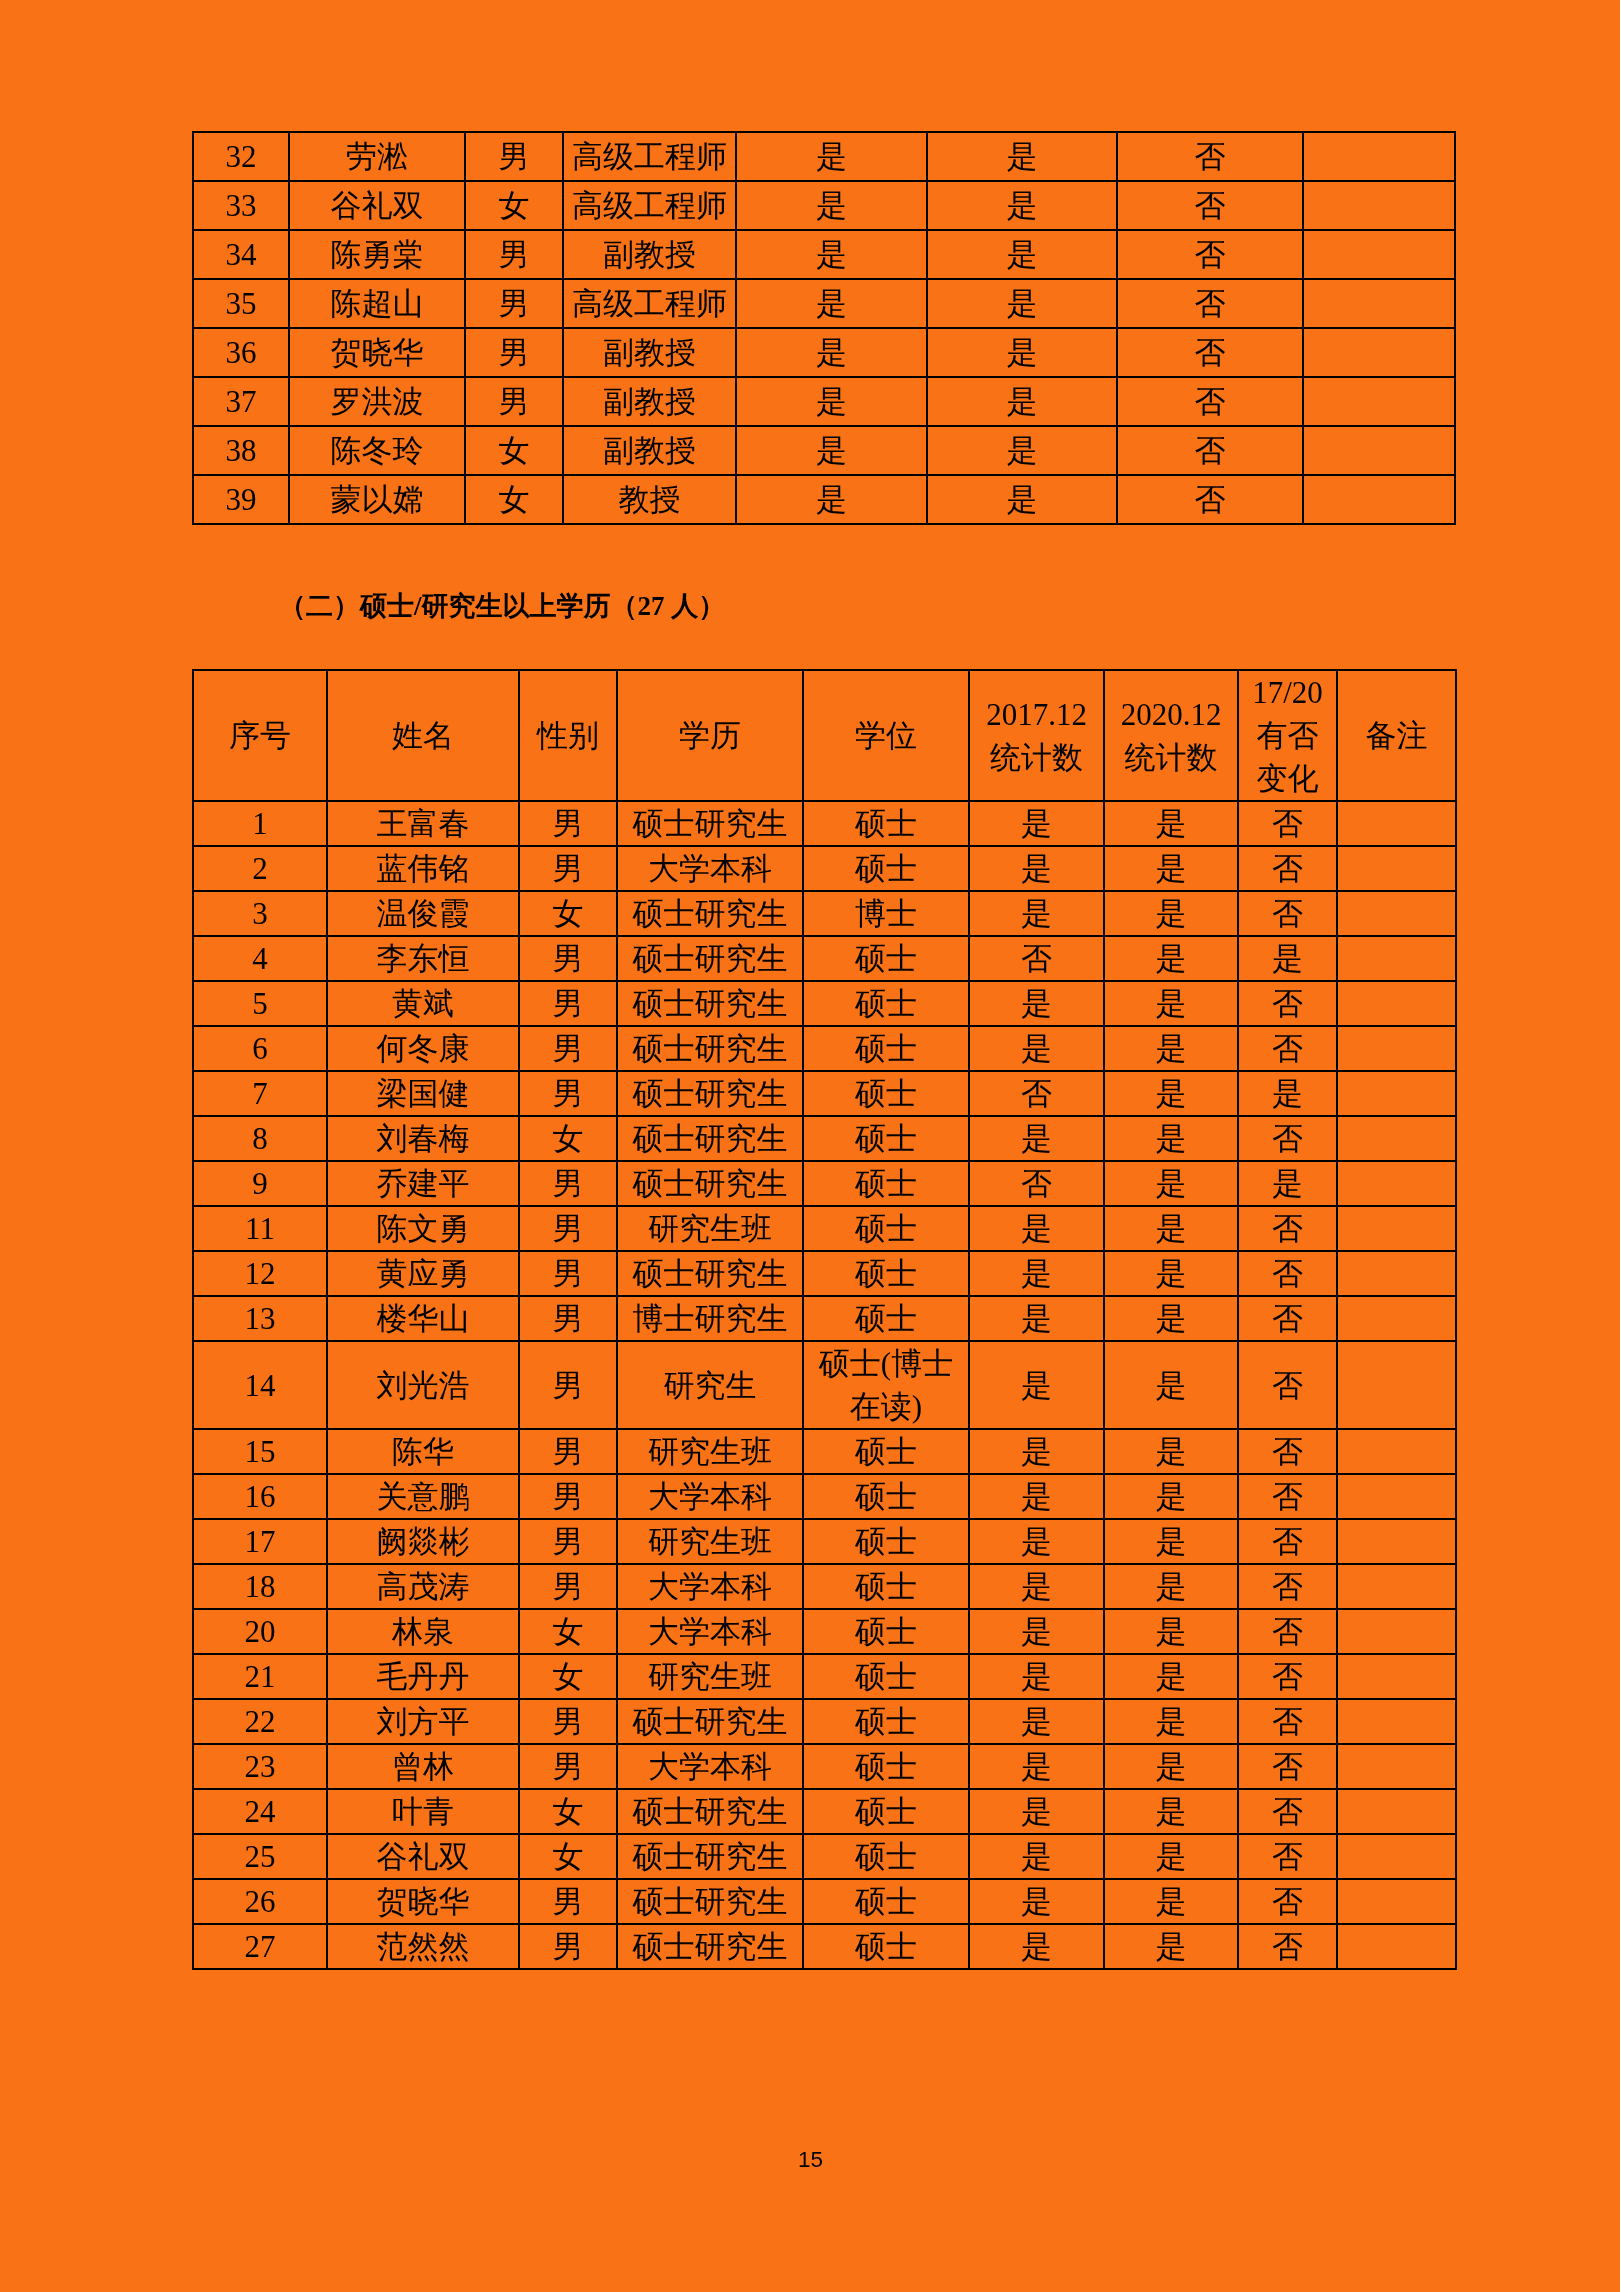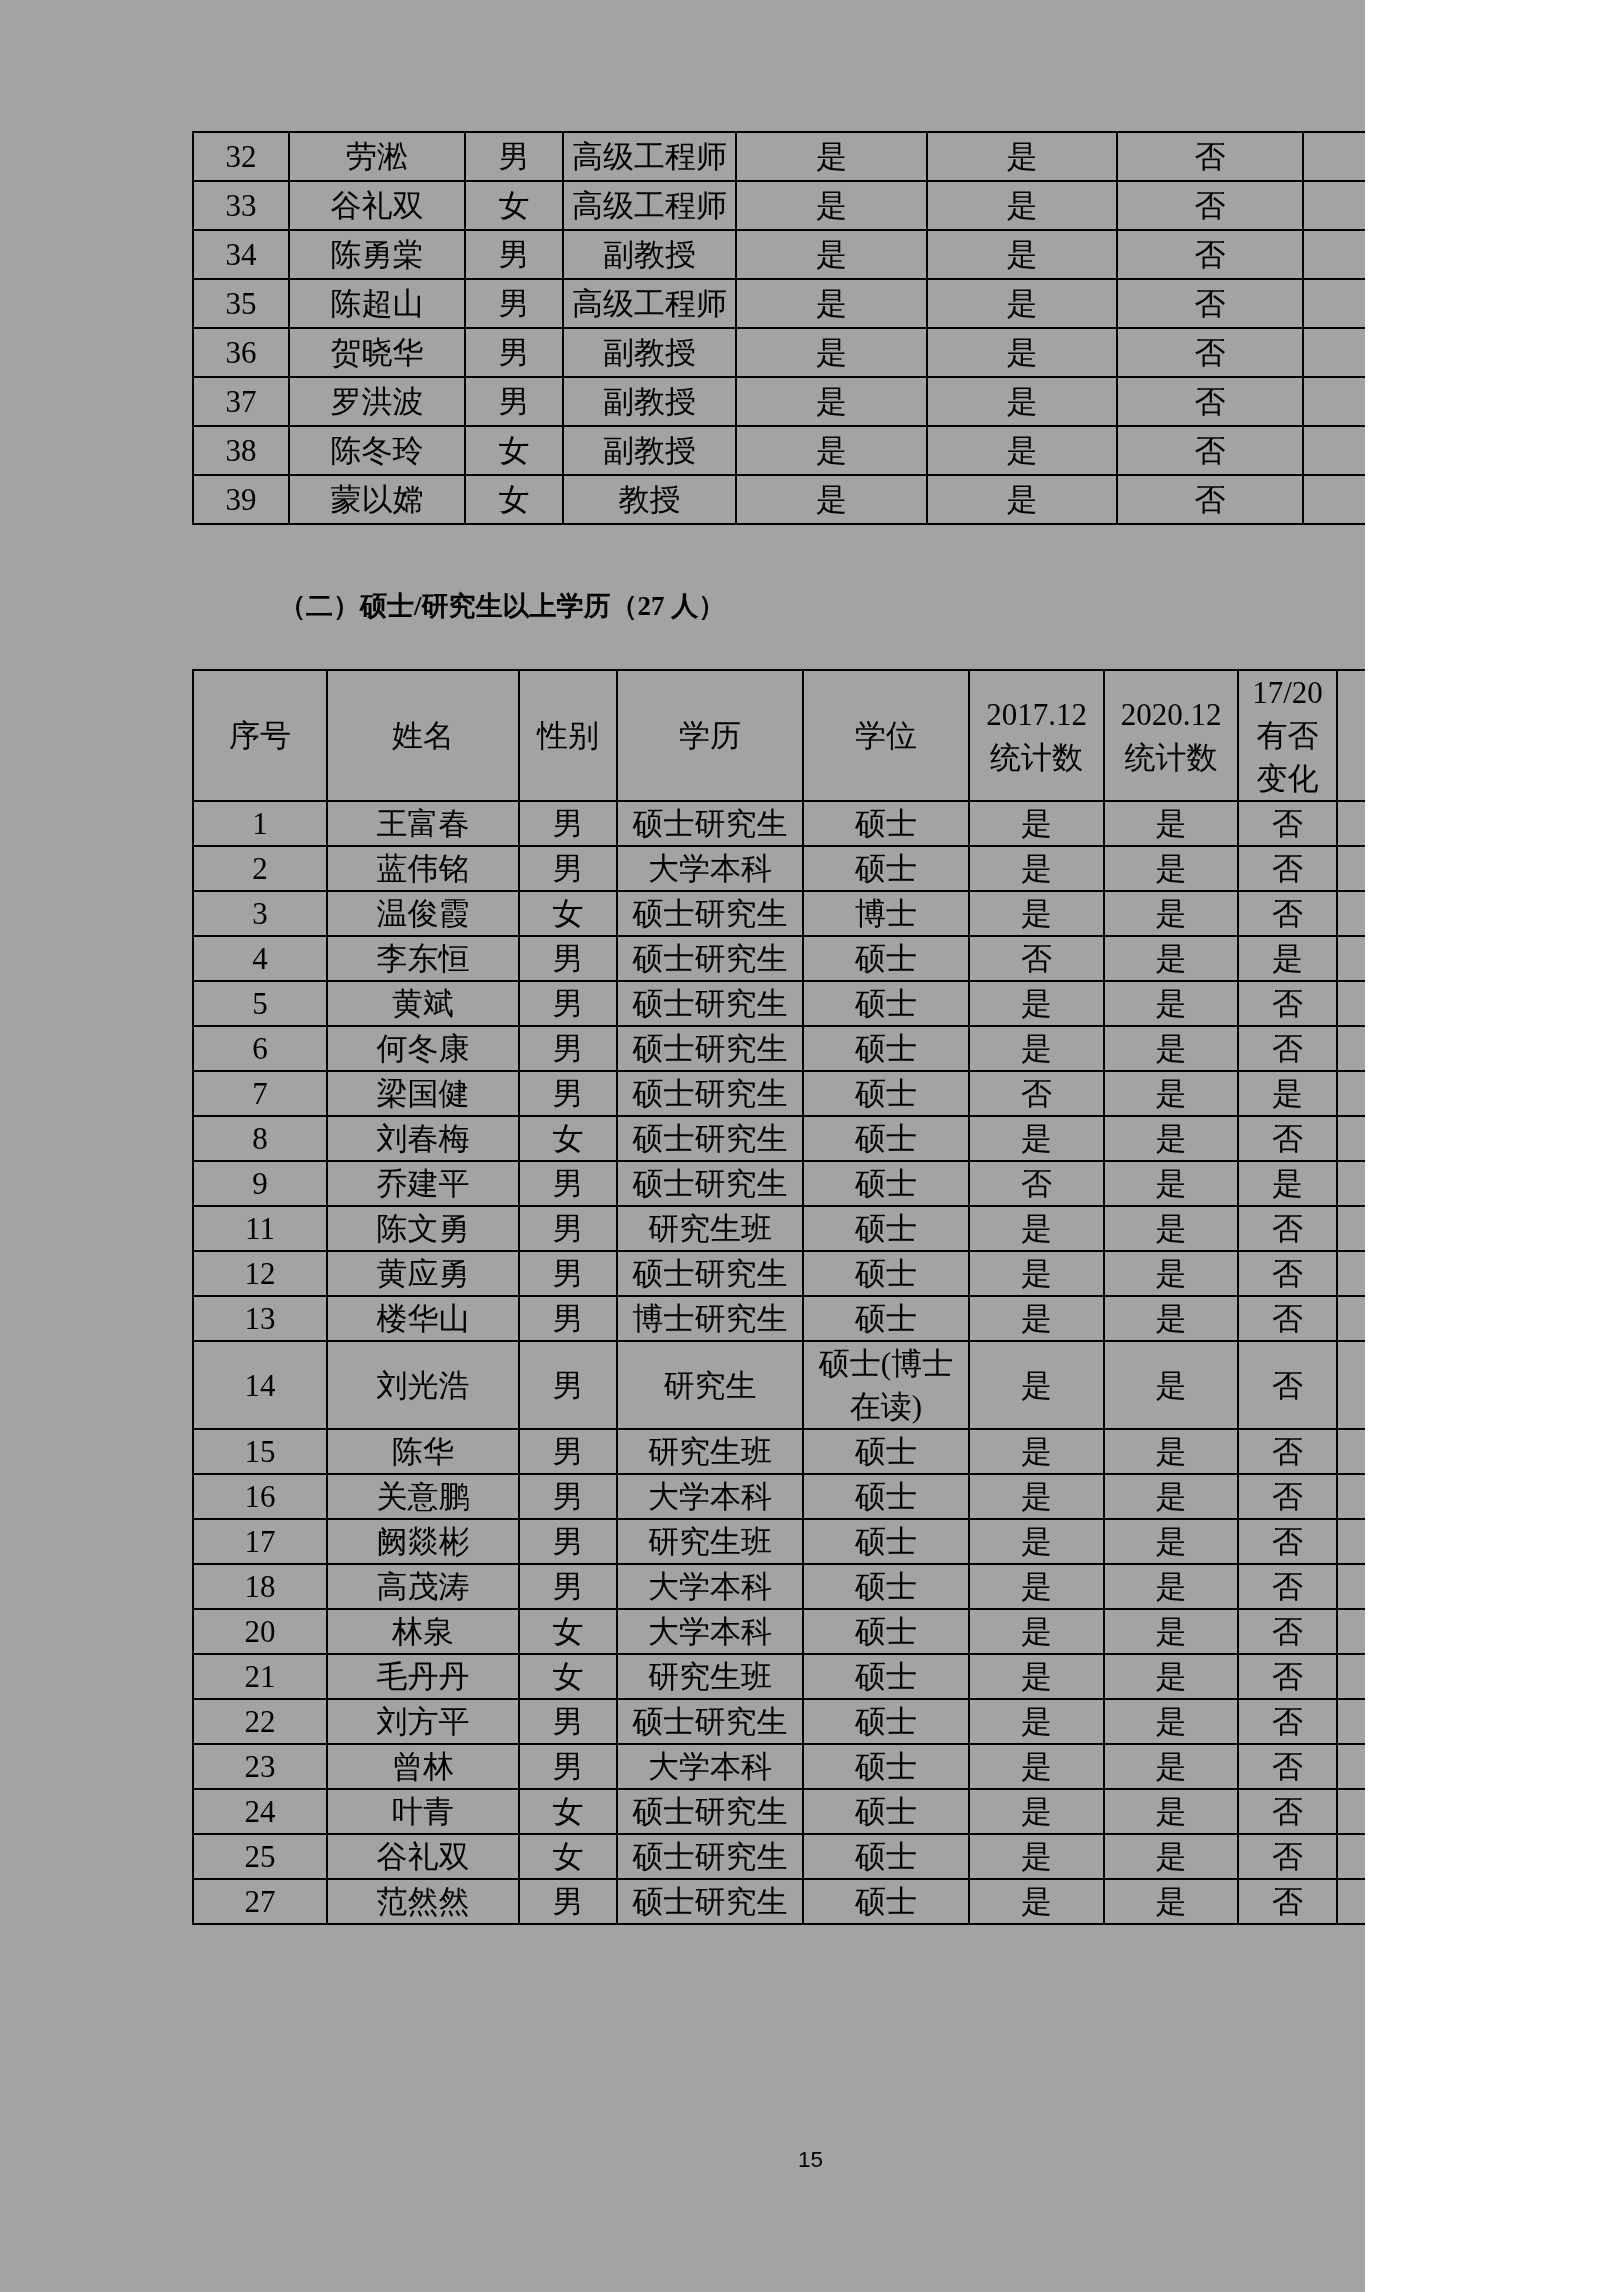--- a/index.html
+++ b/index.html
@@ -1,20 +1,20 @@
 <!DOCTYPE html>
 <html><head>
 <meta charset="utf-8">
 <style>
   html,body{margin:0;padding:0;background:#ffffff;}
   .page{
     position:relative;
-    width:1365px;
+    width:1620px;
     height:2293px;
-    background:#a3a3a3;
+    background:#f97316;
     font-family:"Liberation Serif","DejaVu Serif",serif;
     color:#000;
     overflow:hidden;
   }
   table.doc{
     position:absolute;
     border-collapse:collapse;
     table-layout:fixed;
     width:1263px;
     font-size:31px;
@@ -432,20 +432,31 @@
           <td>谷礼双</td>
           <td>女</td>
           <td>硕士研究生</td>
           <td>硕士</td>
           <td>是</td>
           <td>是</td>
           <td>否</td>
           <td></td>
         </tr>
         <tr>
+          <td>26</td>
+          <td>贺晓华</td>
+          <td>男</td>
+          <td>硕士研究生</td>
+          <td>硕士</td>
+          <td>是</td>
+          <td>是</td>
+          <td>否</td>
+          <td></td>
+        </tr>
+        <tr>
           <td>27</td>
           <td>范然然</td>
           <td>男</td>
           <td>硕士研究生</td>
           <td>硕士</td>
           <td>是</td>
           <td>是</td>
           <td>否</td>
           <td></td>
         </tr>

